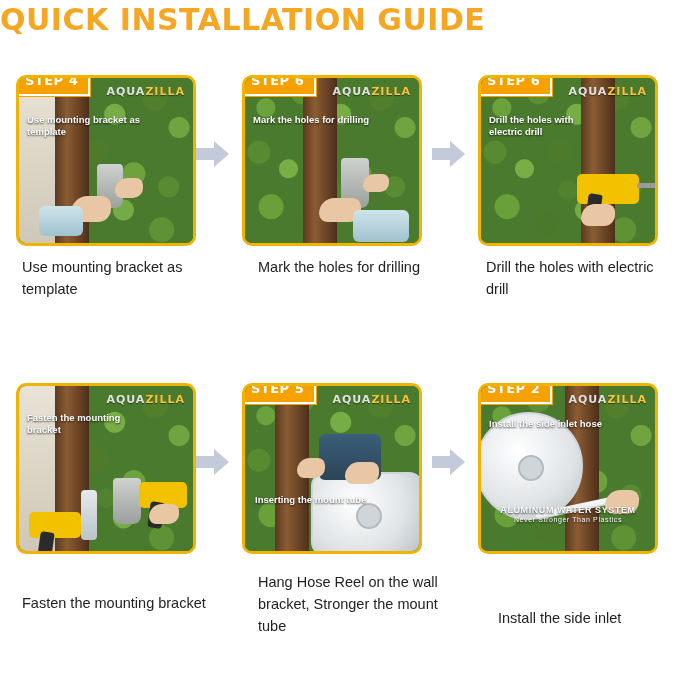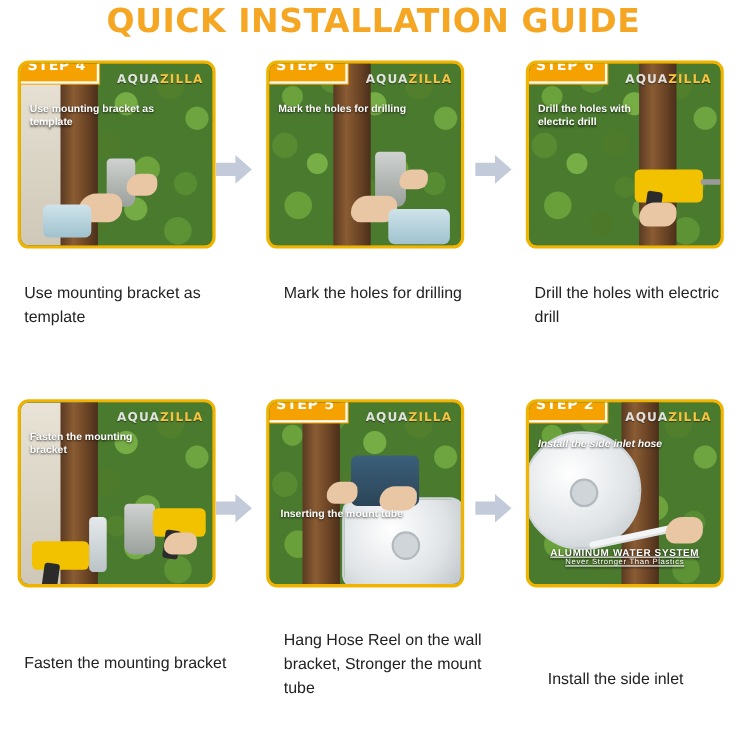--- a/index.html
+++ b/index.html
@@ -17,40 +17,40 @@
   .page {
     position: relative;
     width: 679px;
     height: 686px;
   }
   .main-title {
     position: absolute;
     top: 2px;
     left: 0;
     width: 679px;
-    text-align: center;
     font-family: "DejaVu Sans", sans-serif;
     font-weight: bold;
     font-size: 30px;
     letter-spacing: 0.5px;
     color: #f5a623;
     -webkit-text-stroke: 0px;
     text-transform: uppercase;
   }
   .row {
     position: absolute;
     left: 0;
     width: 679px;
   }
   .row-1 { top: 55px; }
   .row-2 { top: 363px; }
 
   .cell {
     position: absolute;
     width: 180px;
+    margin-top: 20px;
   }
   .col-1 { left: 16px; }
   .col-2 { left: 242px; }
   .col-3 { left: 478px; }
 
   .photo {
     position: relative;
     width: 180px;
     height: 171px;
     border: 3px solid #f0b400;
@@ -187,21 +187,21 @@
     position: absolute;
     left: 8px;
     top: 36px;
     max-width: 118px;
     color: #ffffff;
     font-size: 9.5px;
     font-weight: bold;
     line-height: 1.25;
     text-shadow: 0 1px 2px rgba(0,0,0,0.75);
   }
-  .overlay-caption.mid { top: 96px; left: 10px; }
+  .overlay-caption.mid { top: 108px; left: 10px; }
 
   .promo {
     position: absolute;
     left: 8px;
     bottom: 12px;
     color: #ffffff;
     font-weight: bold;
     font-size: 10px;
     text-shadow: 0 1px 2px rgba(0,0,0,0.8);
     letter-spacing: 0.3px;
@@ -209,28 +209,27 @@
   .promo .sub {
     display: block;
     font-size: 7.5px;
     font-weight: normal;
     letter-spacing: 0.2px;
     margin-top: 1px;
   }
   .promo-center {
     position: absolute;
     left: 0; right: 0;
-    bottom: 16px;
+    bottom: 28px;
     text-align: center;
     color: #ffffff;
     font-weight: bold;
     font-size: 9px;
     letter-spacing: 0.6px;
     text-shadow: 0 1px 2px rgba(0,0,0,0.8);
-    text-decoration: underline;
   }
   .promo-center .sub {
     display: block;
     font-size: 7px;
     font-weight: normal;
     margin-top: 1px;
   }
 
   .step-badge {
     position: absolute;
@@ -379,21 +378,21 @@
         <div class="hedge"></div>
         <div class="post right" style="left:84px;"></div>
         <div class="reel" style="left:-6px; top:26px; width:104px; height:104px;">
           <span class="hub"></span>
         </div>
         <div class="hose" style="left:54px; top:118px; width:86px; transform:rotate(-12deg);"></div>
         <div class="hand" style="left:124px; top:104px; width:34px; height:24px;"></div>
         <div class="brand">
           <span>AQUA</span><span class="zilla">ZILLA</span>
         </div>
-        <div class="overlay-caption" style="top:32px;font-style:italic;">Install the side inlet hose</div>
+        <div class="overlay-caption" style="top:32px;">Install the side inlet hose</div>
         <div class="promo-center">
           <span>ALUMINUM WATER SYSTEM</span>
           <span class="sub">Never Stronger Than Plastics</span>
         </div>
         <div class="step-badge">STEP 2</div>
       </div>
     </div>
   </div>
 
   <div class="arrow arrow-1">

